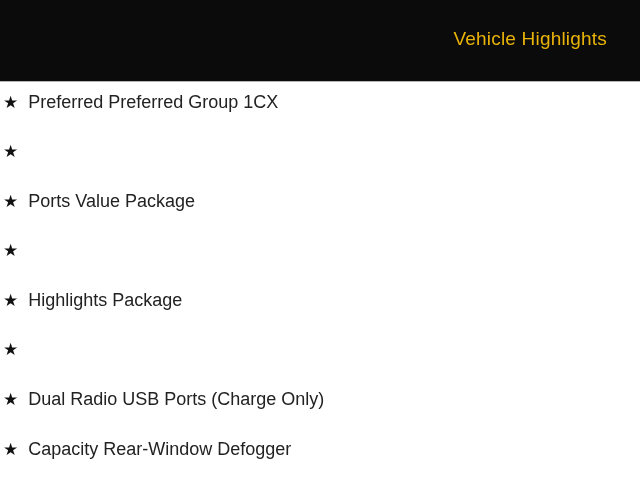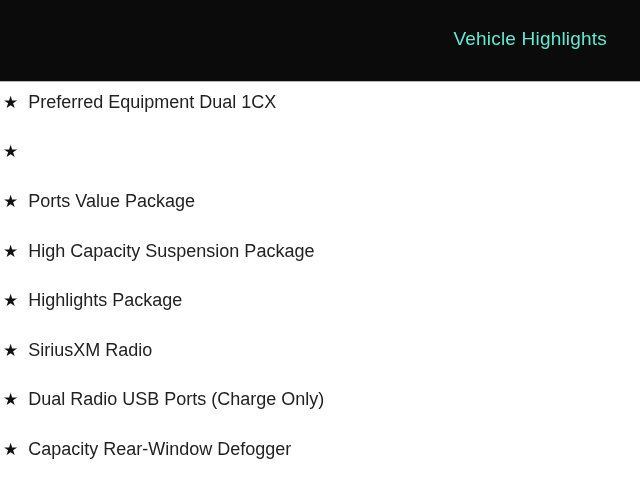--- a/index.html
+++ b/index.html
@@ -19,21 +19,21 @@
     width: 640px; height: 82px;
     background: #0b0b0b;
     border-bottom: 1px solid #b5b5b5;
     display: flex;
     align-items: center;
     justify-content: flex-end;
     padding-right: 33px;
     padding-bottom: 4px;
   }
   .header-title {
-    color: #5eead4;
+    color: #eab308;
     font-size: 19px;
     font-weight: 400;
     letter-spacing: 0.2px;
     white-space: nowrap;
   }
   .highlight-list {
     list-style: none;
     margin: 0;
     padding: 10px 0 0 3px;
   }
@@ -62,40 +62,38 @@
 
 <div class="page">
 
   <div class="header">
     <span class="header-title">Vehicle Highlights</span>
   </div>
 
   <ul class="highlight-list">
     <li class="highlight-item">
       <span class="star">★</span>
-      <span class="item-label">Preferred Equipment Dual 1CX</span>
+      <span class="item-label">Preferred Preferred Group 1CX</span>
     </li>
     <li class="highlight-item">
       <span class="star">★</span>
     </li>
     <li class="highlight-item">
       <span class="star">★</span>
       <span class="item-label">Ports Value Package</span>
     </li>
     <li class="highlight-item">
       <span class="star">★</span>
-      <span class="item-label">High Capacity Suspension Package</span>
     </li>
     <li class="highlight-item">
       <span class="star">★</span>
       <span class="item-label">Highlights Package</span>
     </li>
     <li class="highlight-item">
       <span class="star">★</span>
-      <span class="item-label">SiriusXM Radio</span>
     </li>
     <li class="highlight-item">
       <span class="star">★</span>
       <span class="item-label">Dual Radio USB Ports (Charge Only)</span>
     </li>
     <li class="highlight-item">
       <span class="star">★</span>
       <span class="item-label">Capacity Rear-Window Defogger</span>
     </li>
   </ul>

